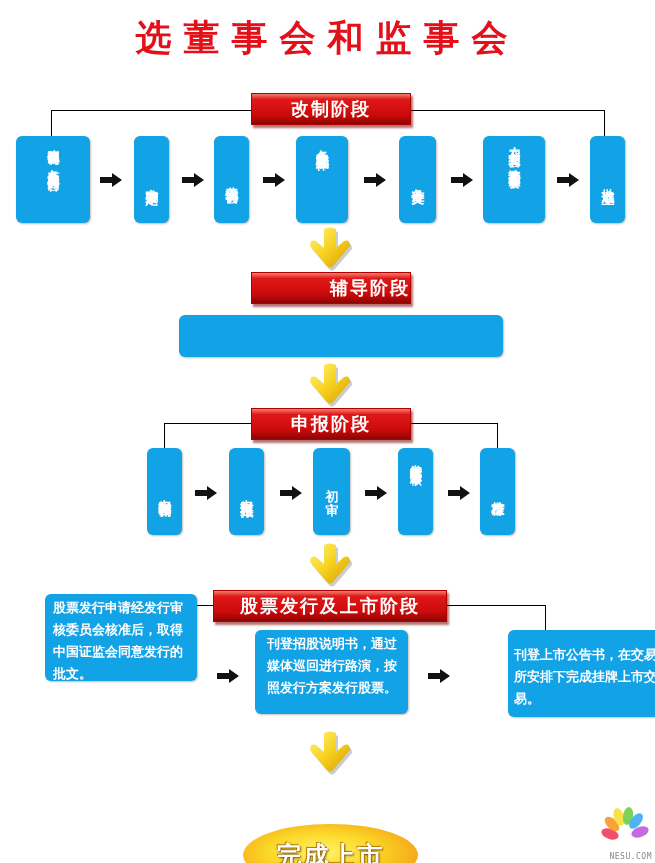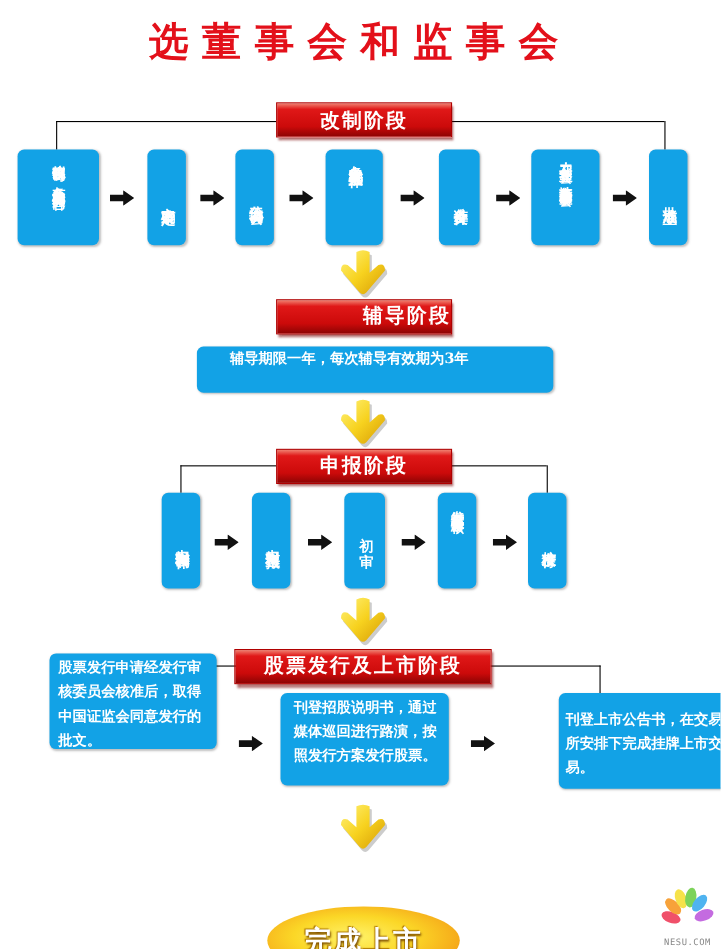--- a/index.html
+++ b/index.html
@@ -62,21 +62,21 @@
     </symbol>
   </defs>
 </svg>
 
 <div class="abs title">选董事会和监事会</div>
 
 <div class="abs line" style="left:51px; top:110px; width:200px; height:1px;"></div>
 <div class="abs line" style="left:51px; top:110px; width:1px; height:26px;"></div>
 <div class="abs line" style="left:410px; top:110px; width:194px; height:1px;"></div>
 <div class="abs line" style="left:604px; top:110px; width:1px; height:26px;"></div>
-<div class="abs banner" style="left:251px; top:93px; width:158px;font-family:Liberation Serif, serif;">改制阶段</div>
+<div class="abs banner" style="left:251px; top:93px; width:158px;">改制阶段</div>
 
 <div class="abs vbox" style="left:16px; top:136px; width:74px; height:87px;">
   <span class="vtext" style="height:80px; font-size:12px; line-height:15px;">拟改制公司—各有关机构的工作内容</span>
 </div>
 <svg class="abs arrow" style="left:100px; top:173px;">
     <use href="#right-arrow"></use>
   </svg>
 
 <div class="abs vbox" style="left:134px; top:136px; width:35px; height:87px;">
   <span class="vtext">方案确定</span>
@@ -116,21 +116,20 @@
 <div class="abs vbox" style="left:590px; top:136px; width:35px; height:87px;">
   <span class="vtext">批准成立</span>
 </div>
 
 <svg class="abs yarrow" style="left:307px; top:226px;">
     <use href="#down-arrow"></use>
   </svg>
 
 <div class="abs banner" style="left:251px; top:272px; width:158px;text-align:right;">辅导阶段</div>
 <div class="abs hbox" style="left:179px; top:315px; width:324px; height:42px; padding:3px 0 0 30px; line-height:18px;">
-  <div>辅导期限一年，每次辅导有效期为3年</div>
 </div>
 
 <svg class="abs yarrow" style="left:307px; top:362px;">
     <use href="#down-arrow"></use>
   </svg>
 
 <div class="abs line" style="left:164px; top:423px; width:87px; height:1px;"></div>
 <div class="abs line" style="left:164px; top:423px; width:1px; height:25px;"></div>
 <div class="abs line" style="left:409px; top:423px; width:88px; height:1px;"></div>
 <div class="abs line" style="left:497px; top:423px; width:1px; height:25px;"></div>
@@ -206,14 +205,14 @@
 
 <div class="abs" style="left:598px; top:806px; width:54px; height:54px;">
   <svg width="54" height="42" viewBox="0 0 54 42">
     <ellipse cx="12" cy="28" rx="9" ry="5" fill="#f0506a" transform="rotate(20 12 28)"></ellipse>
     <ellipse cx="14" cy="18" rx="9" ry="5" fill="#f7a23a" transform="rotate(45 14 18)"></ellipse>
     <ellipse cx="21" cy="11" rx="9" ry="5" fill="#f6e24a" transform="rotate(70 21 11)"></ellipse>
     <ellipse cx="30" cy="10" rx="9" ry="5" fill="#7dd35a" transform="rotate(100 30 10)"></ellipse>
     <ellipse cx="38" cy="15" rx="9" ry="5" fill="#4fb3f0" transform="rotate(130 38 15)"></ellipse>
     <ellipse cx="42" cy="26" rx="9" ry="5" fill="#c46be0" transform="rotate(160 42 26)"></ellipse>
   </svg>
-  <div class="wm-text" style="text-align:center;">NESU.COM</div>
+  <div class="wm-text" style="text-align:right;">NESU.COM</div>
 </div>
 
 </body></html>

